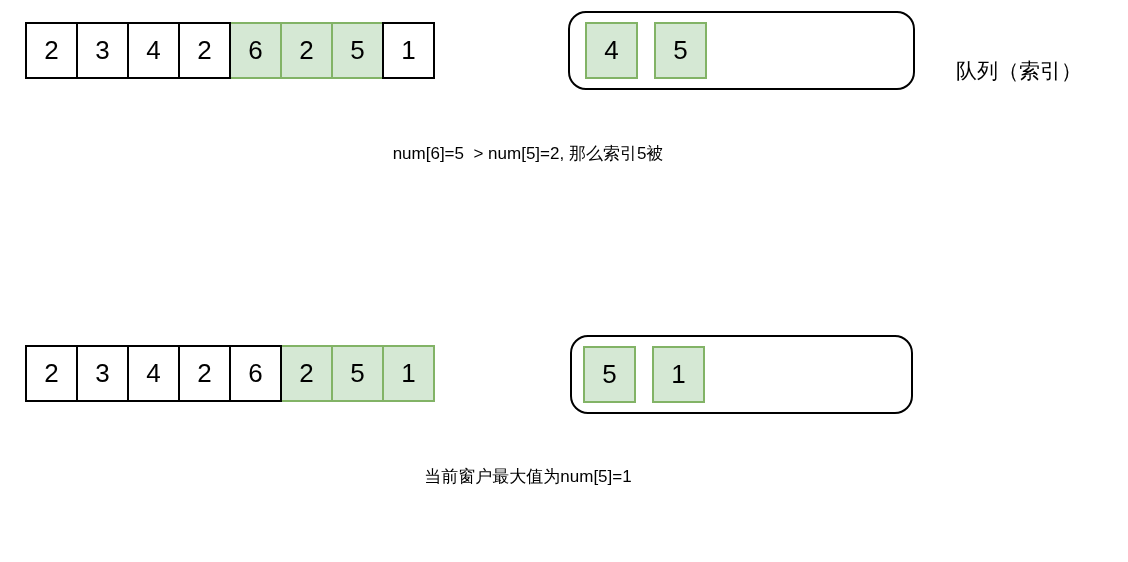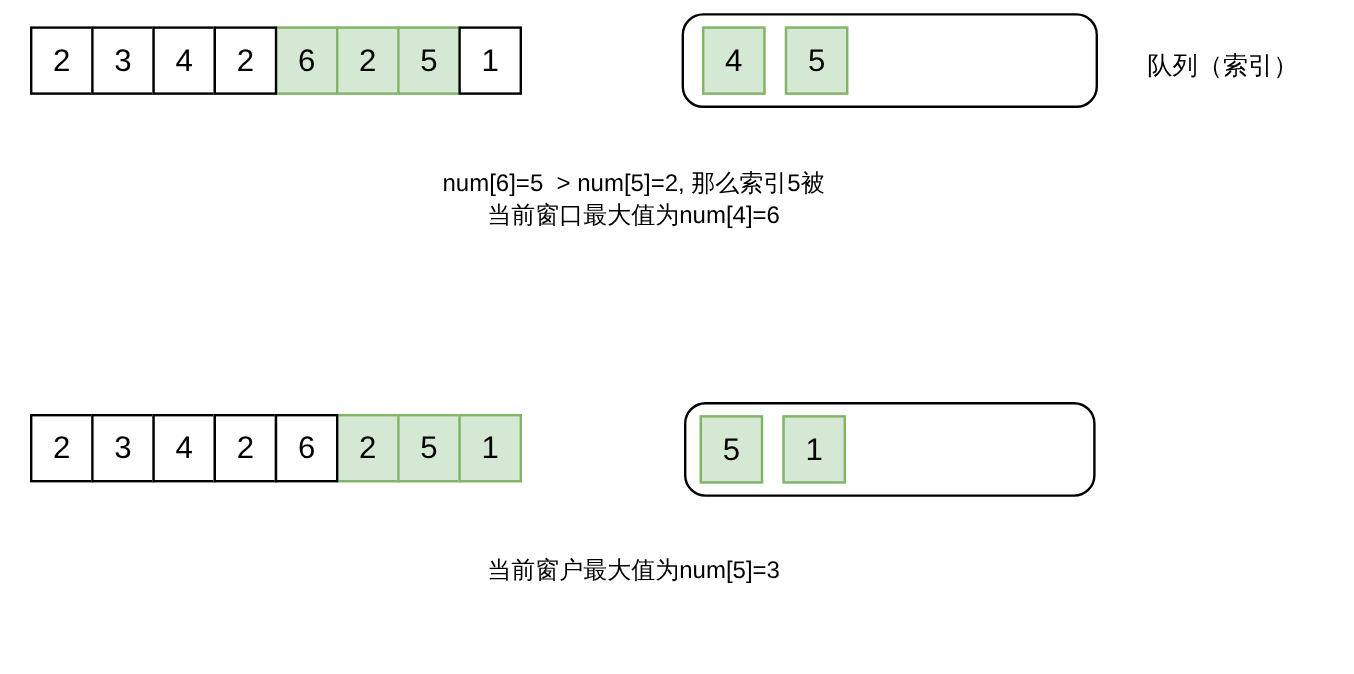--- a/index.html
+++ b/index.html
@@ -50,31 +50,31 @@
     width: 53px; height: 57px;
     border: 2px solid var(--green-border, #82b366);
     background: var(--green-fill, #d5e8d4);
     display: flex; align-items: center; justify-content: center;
     font-size: 26px;
     flex: 0 0 auto;
   }
 
   .queue-label {
     position: absolute;
-    left: 956px; top: 41px;
+    left: 956px; top: 57px;
     font-size: 21px;
     white-space: nowrap;
     text-align: center;
   }
 
   .caption {
     position: absolute;
     left: 28px; width: 1000px;
     text-align: center;
-    font-size: 20px;
+    font-size: 17px;
     line-height: 27px;
   }
   .caption.r1 { top: 140px; }
   .caption.r2 { top: 463px; }
   .caption div { white-space: pre-wrap; }
 
   .nums-array.r1 { left: 25px; top: 22px; }
   .nums-array.r2 { left: 25px; top: 345px; }
 </style>
 </head>
@@ -95,36 +95,35 @@
 
   <div class="queue r1">
     <div class="qcell">4</div>
     <div class="qcell">5</div>
   </div>
 
   <div class="queue-label">队列（索引）</div>
 
   <div class="caption r1">
     <div>num[6]=5  &gt; num[5]=2, 那么索引5被</div>
-    <div>当前窗口最大值为num[4]=6</div>
   </div>
 
   <div class="nums-array r2">
     <div class="cell">2</div>
     <div class="cell">3</div>
     <div class="cell">4</div>
     <div class="cell">2</div>
     <div class="cell">6</div>
     <div class="cell highlighted">2</div>
     <div class="cell highlighted">5</div>
     <div class="cell highlighted">1</div>
   </div>
 
   <div class="queue r2">
     <div class="qcell">5</div>
     <div class="qcell">1</div>
   </div>
 
   <div class="caption r2">
-    <div>当前窗户最大值为num[5]=3</div>
+    <div>当前窗户最大值为num[5]=1</div>
   </div>
 
 </div>
 
 </body></html>

